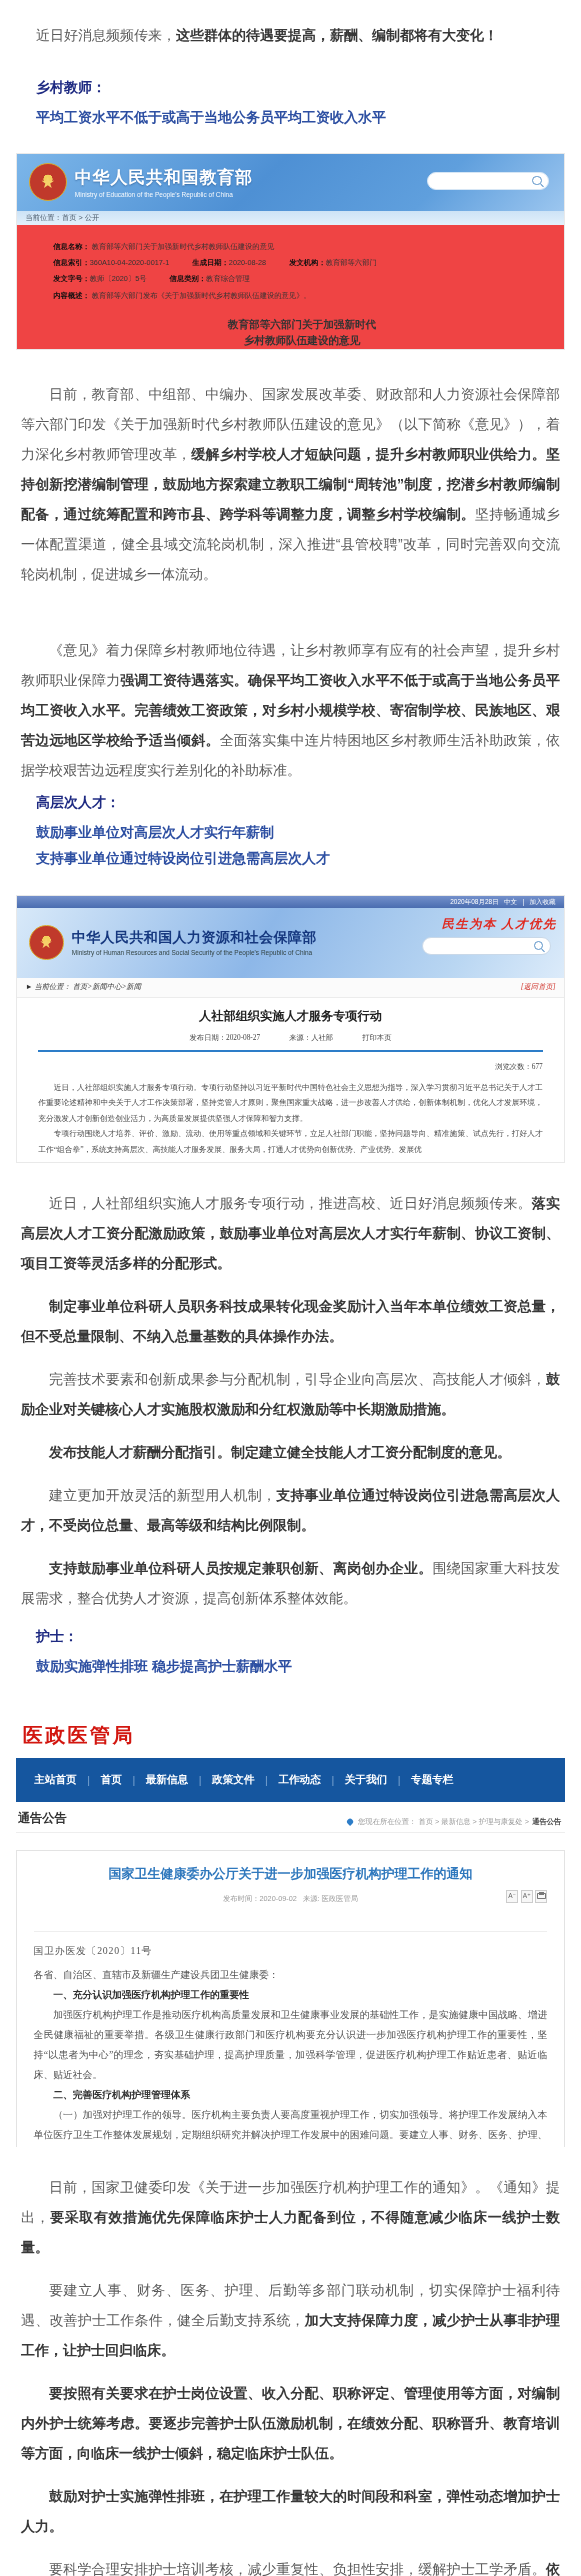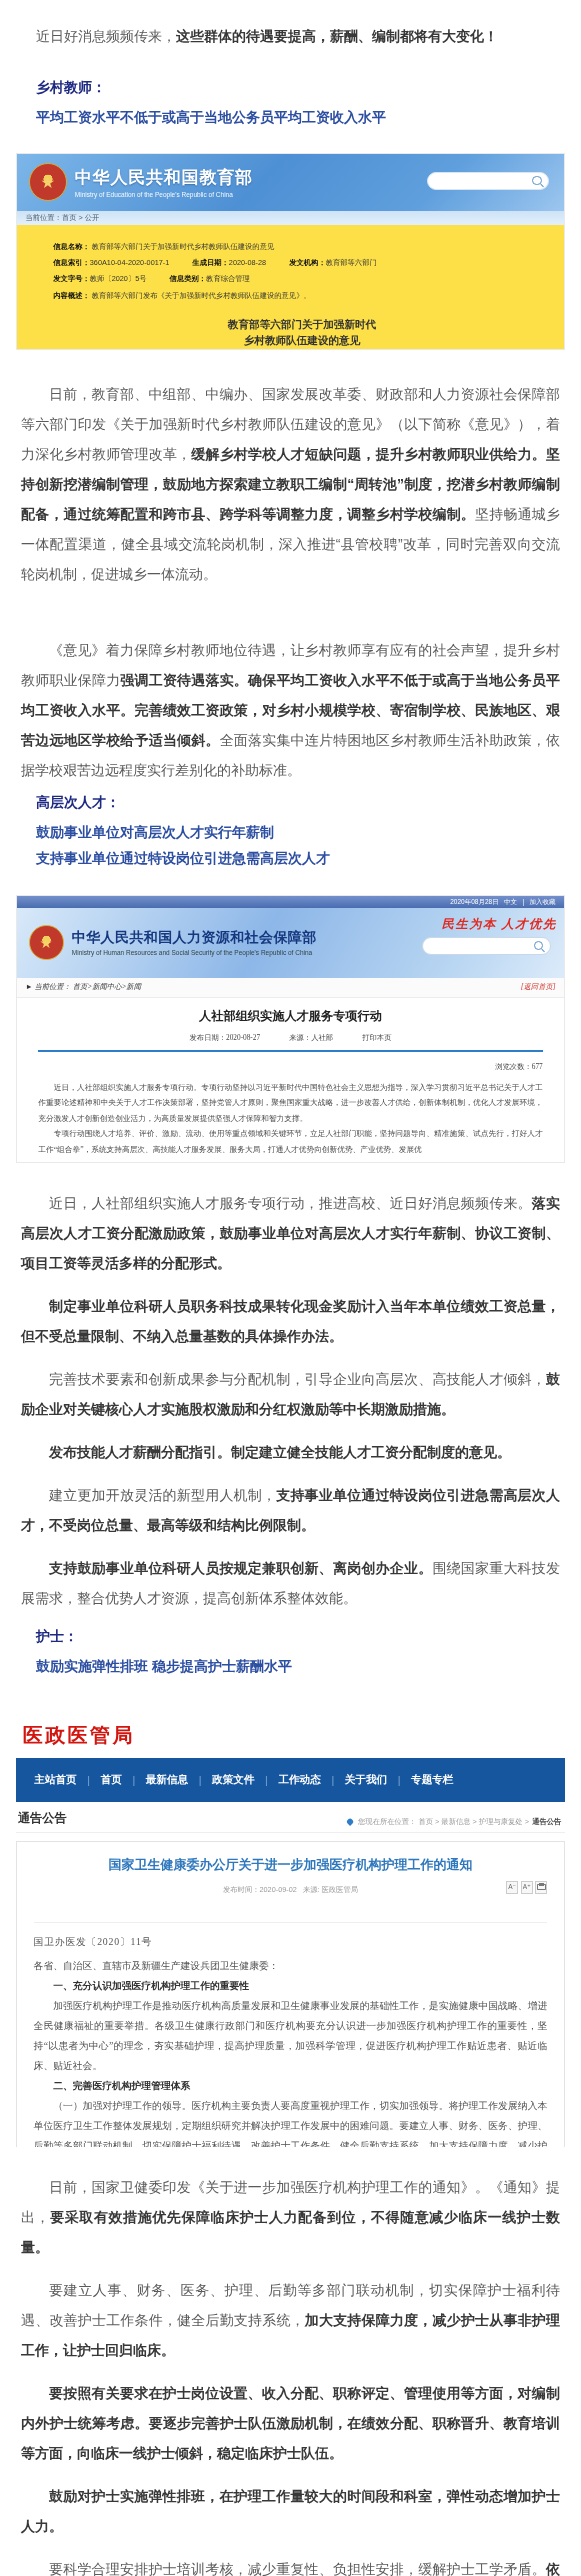--- a/index.html
+++ b/index.html
@@ -2,21 +2,21 @@
 <html style="font-size:13px"><head>
 <meta charset="utf-8">
 <style>
   html,body{margin:0;padding:0;}
   body{
     width:581px;min-height:2576px;background:#ffffff;
     font-family:"Liberation Sans","DejaVu Sans",sans-serif;
     color:#575757;position:relative;
   }
   
-  .intro{margin:0 21px 0 36px;padding-top:24.4px;font-size:14px;line-height:24.4px;color:#5a5a5a;}
+  .intro{margin:0 21px 0 36px;padding-top:24.4px;font-size:14px;line-height:24.4px;color:#5a5a5a;font-family:Liberation Serif, serif;}
   .section-h{margin:29px 21px 0 36px;font-size:14px;line-height:19.5px;font-weight:700;color:#1e2a82;}
   .sub-blue{margin:6.5px 21px 0 36px;font-size:14px;line-height:26px;font-weight:700;color:#2d4fa2;}
   .article-p{margin:13px 21px 0 21px;font-size:14px;line-height:30px;text-align:justify;text-indent:2em;color:#5a5a5a;}
   .article-p.first{margin-top:29px;}
   .article-p.gap{margin-top:46px;}
   .article-p.gap30{margin-top:24.4px;}
   .rb{font-weight:700;color:#383838;}
   
   .site-card{margin:0 16.3px;border:0.8px solid #e9e9e9;overflow:hidden;background:#fff;}
   
@@ -24,21 +24,21 @@
   .moe-header{height:57px;background:linear-gradient(135deg,#7cb6e9 0%,#4e90d4 45%,#5f9fdd 75%,#9cc6ef 100%);position:relative;display:flex;align-items:center;padding-left:11.4px;box-sizing:border-box;}
   .emblem{width:36px;height:36px;border-radius:50%;background:radial-gradient(circle at 50% 42%,#f3cf5c 0 16%,#c0392b 17% 100%);border:1.6px solid #d9a92c;display:flex;align-items:center;justify-content:center;color:#f5d26a;font-size:16.3px;flex:none;}
   .emblem.small{width:33px;height:33px;font-size:14.7px;}
   .moe-titles{margin-left:8.1px;color:#fff;}
   .moe-cn{font-size:17px;font-weight:700;letter-spacing:0.8px;text-shadow:0 0.8px 1.6px rgba(20,60,110,.45);}
   .moe-en{font-size:6.5px;margin-top:2.4px;opacity:.95;}
   .search-pill{position:absolute;right:14.7px;top:18px;width:122px;height:18px;background:#fff;border-radius:9.8px;border:0.8px solid #d6e6f5;display:flex;align-items:center;justify-content:flex-end;padding-right:6.5px;box-sizing:border-box;}
   .mag{width:7.3px;height:7.3px;border:1.3px solid #5b93c9;border-radius:50%;position:relative;}
   .mag::after{content:'';position:absolute;width:4.1px;height:1.3px;background:#5b93c9;transform:rotate(45deg);right:-3.3px;bottom:-1.6px;}
   .moe-crumb{height:14px;background:linear-gradient(180deg,#cde3f6,#e3f0fb);font-size:7.3px;line-height:14px;color:#4a5a6a;padding-left:8.1px;}
-  .moe-body{background:#fde047;padding:11.4px 13px 0 36px;font-size:7.3px;color:#333;}
+  .moe-body{background:#ef4444;padding:11.4px 13px 0 36px;font-size:7.3px;color:#333;}
   .moe-row{margin-top:5.7px;line-height:10.6px;}
   .lbl{font-weight:700;color:#111;}
   .val{color:#333;}
   .pair{margin-right:21px;}
   .moe-doc-title{margin-top:14.7px;text-align:center;font-size:10.6px;line-height:16.3px;font-weight:700;color:#333;}
   
   .mh-card{margin-top:24.4px;height:266px;}
   .mh-topbar{height:11.4px;background:linear-gradient(180deg,#7390cb,#4a6db0);color:#fff;font-size:6.5px;line-height:11.4px;text-align:right;padding-right:8.1px;white-space:pre;}
   .mh-banner{height:70px;background:linear-gradient(120deg,#d8e9f9 0%,#8db7e8 45%,#b9d6f2 80%,#dcebfa 100%);position:relative;display:flex;align-items:center;padding-left:11.4px;box-sizing:border-box;}
   .mh-titles{margin-left:8.1px;}
@@ -59,21 +59,21 @@
   .nhc-banner{height:46px;background:#fff;display:flex;align-items:center;padding-left:6.5px;}
   .nhc-logo{font-size:20px;font-weight:900;color:#d2160f;letter-spacing:2.4px;}
   .nhc-nav{height:28px;background:#15569f;display:flex;align-items:center;color:#fff;font-size:10.6px;font-weight:700;padding:8px 18px;}
   .nhc-nav .sep{color:#7ea6d2;margin:0 10.6px;font-weight:400;}
   .nhc-nav .item{cursor:pointer;}
   .nhc-crumbrow{display:flex;justify-content:space-between;align-items:flex-end;padding:7.3px 3.3px 5.7px 1.6px;border-bottom:0.8px solid #eee;}
   .nhc-sec{font-size:12.2px;font-weight:700;color:#333;}
   .nhc-crumb{font-size:7.3px;color:#999;display:flex;align-items:center;gap:3.3px;}
   .nhc-crumb b{color:#444;}
   .pin{display:inline-block;width:5.7px;height:5.7px;background:#2d7dc8;border-radius:50% 50% 50% 0;transform:rotate(-45deg);margin-right:1.6px;flex:none;}
-  .nhc-article{border:0.8px solid #e3e3e3;margin-top:8px;padding:13px 16.3px 0;height:322px;overflow:hidden;box-sizing:border-box;}
+  .nhc-article{border:0.8px solid #e3e3e3;margin-top:17px;padding:13px 16.3px 0;height:322px;overflow:hidden;box-sizing:border-box;}
   .nhc-title{text-align:center;color:#2f78bd;font-size:13px;line-height:19.5px;font-weight:700;}
   .nhc-meta-row{position:relative;text-align:center;color:#9a9a9a;font-size:7.3px;margin-top:9.8px;padding-bottom:9.8px;border-bottom:0.8px solid #eee;white-space:pre;}
   .nhc-tools{position:absolute;right:0;top:-3.3px;display:flex;gap:2.4px;}
   .tool{width:12.2px;height:12.2px;border:0.8px solid #ccc;background:#f7f7f7;font-size:6.5px;color:#666;line-height:10.6px;text-align:center;padding:0;font-family:inherit;}
   .printer{display:inline-block;width:6.5px;height:4.1px;border:0.8px solid #777;border-radius:0.8px;position:relative;top:0.8px;}
   .printer::before{content:'';position:absolute;left:0.8px;top:-2.4px;width:3.3px;height:1.6px;border:0.8px solid #777;}
   .nhc-docno{font-family:"Liberation Serif","DejaVu Serif",serif;font-size:9.8px;color:#555;margin:13px 0 6.5px;letter-spacing:0.8px;}
   .nhc-body p{font-family:"Liberation Serif","DejaVu Serif",serif;font-size:9.8px;line-height:20px;color:#4f4f4f;text-align:justify;margin:0;}
   .nhc-body p.ind{text-indent:2em;}
   .nhc-body p.hd{font-weight:700;color:#333;}

